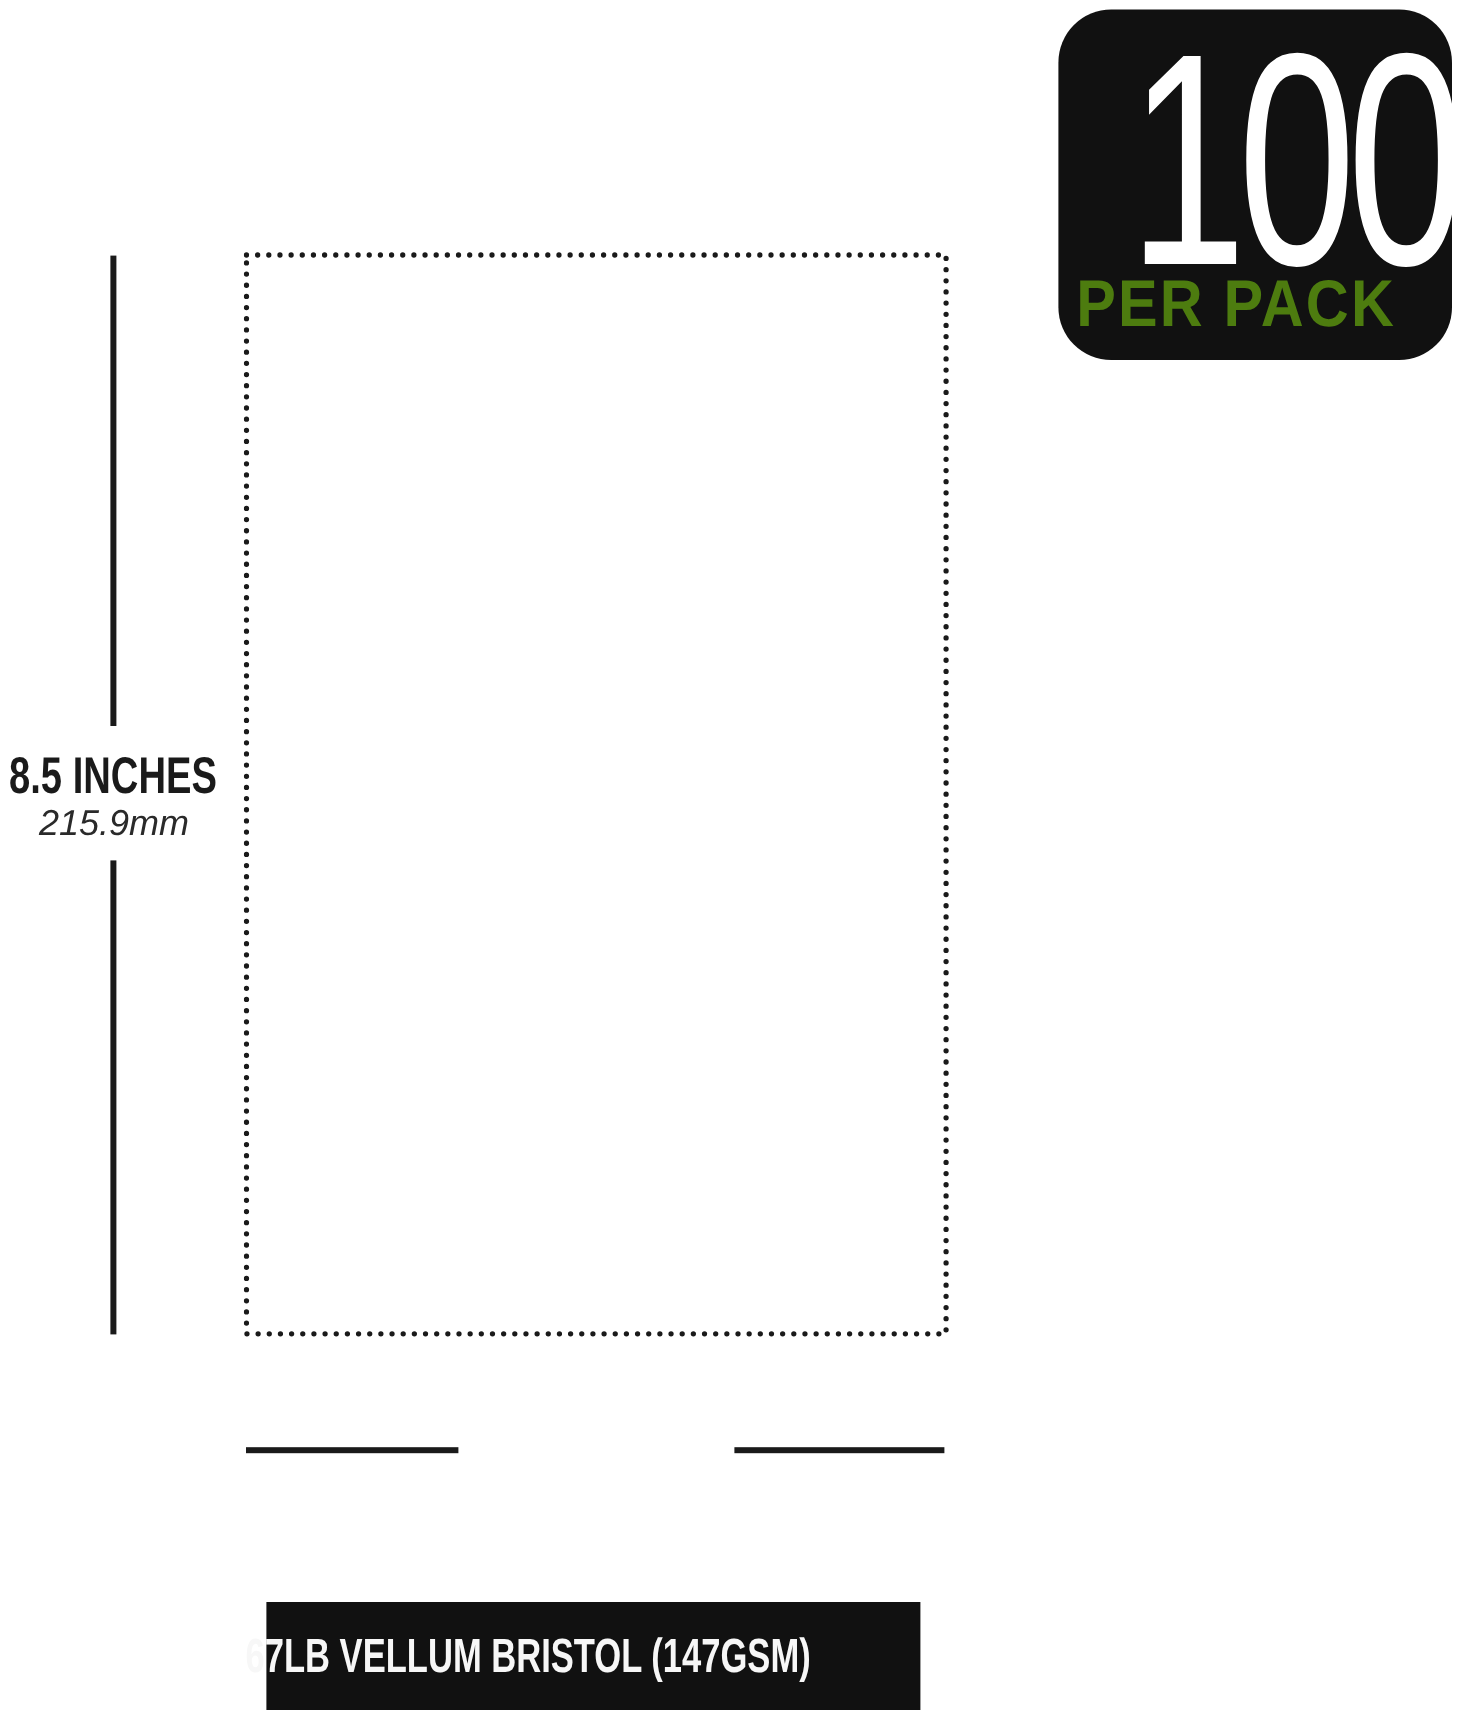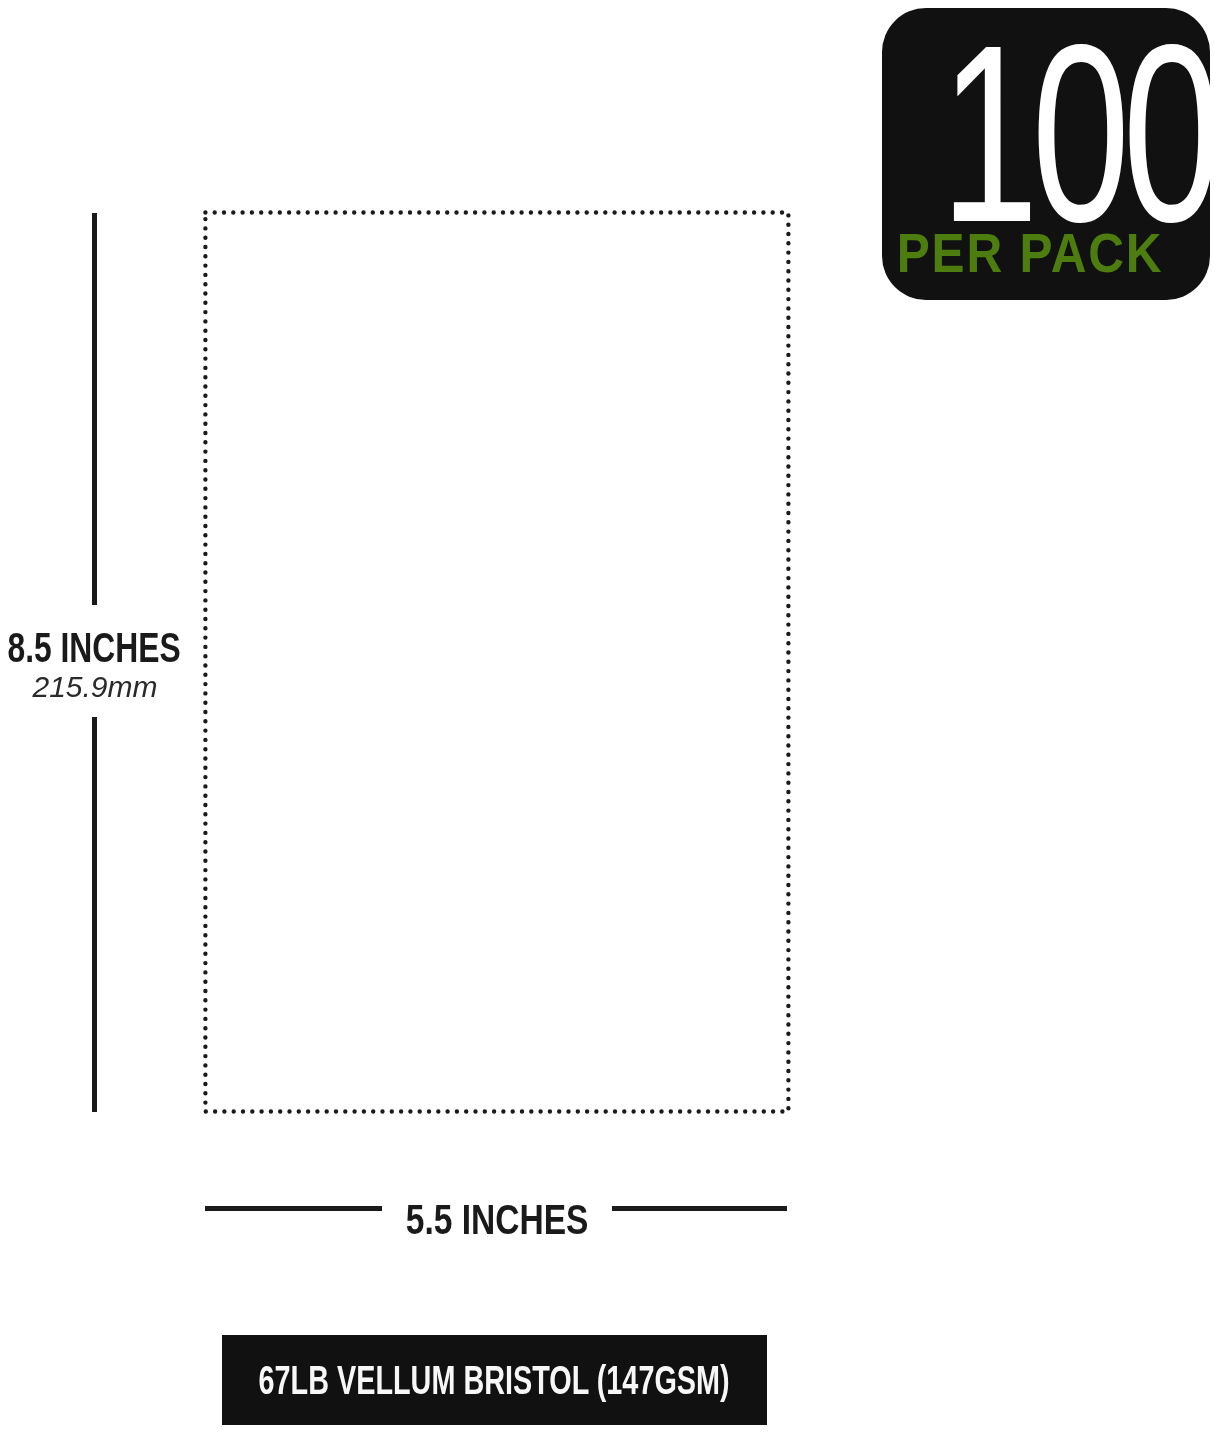--- a/index.html
+++ b/index.html
@@ -115,21 +115,21 @@
   .width-mm     { left: 347px; top: 1240px; }
 
   
   .spec-bar {
     position: absolute;
     left: 222px; top: 1335px;
     width: 545px; height: 90px;
     background: #111111;
     display: flex;
     align-items: center;
-    justify-content: center;
+    justify-content: flex-end;
   }
   .spec-bar-text {
     color: #f7f7f7;
     font-weight: 700;
     font-size: 40px;
     line-height: 40px;
     white-space: nowrap;
     transform: scaleX(0.72);
     transform-origin: 50% 50%;
   }
@@ -156,21 +156,18 @@
   <div class="vline vline-bottom"></div>
 
   <div class="dim-inches height-inches">
     <span>8.5 INCHES</span>
   </div>
   <div class="dim-mm height-mm">215.9mm</div>
 
   <div class="hline hline-left"></div>
   <div class="hline hline-right"></div>
 
-  <div class="dim-inches width-inches">
-    <span>5.5 INCHES</span>
-  </div>
 
   <div class="spec-bar">
     <div class="spec-bar-text">67LB VELLUM BRISTOL (147GSM)</div>
   </div>
 
 </div>
 
 </body></html>

